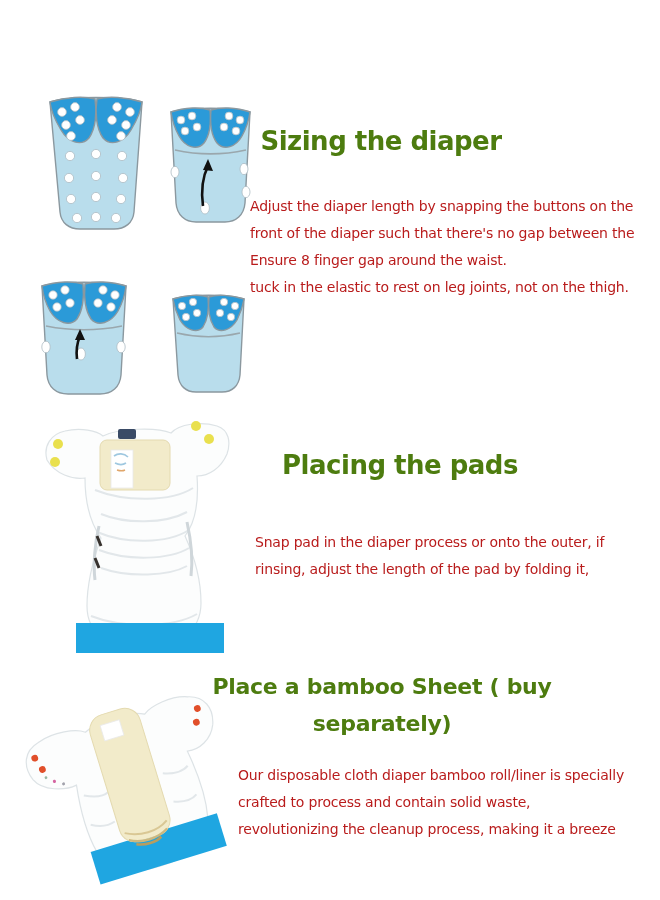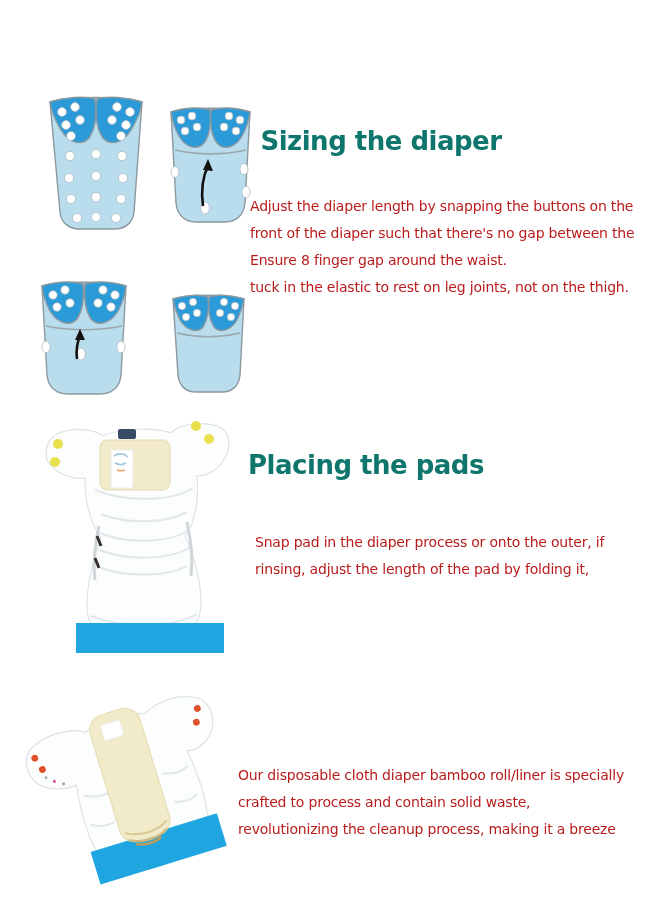--- a/index.html
+++ b/index.html
@@ -2,25 +2,25 @@
 <html><head>
 <meta charset="utf-8">
 <style>
   html,body{margin:0;padding:0;background:#fff;}
   .page{
     position:relative;width:660px;height:900px;background:#ffffff;
     font-family:"DejaVu Sans",sans-serif;color:#161616;overflow:hidden;
   }
   .abs{position:absolute;}
   .heading{
-    font-weight:bold;color:#0f766e;text-align:center;white-space:nowrap;
+    font-weight:bold;color:#4d7c0f;text-align:center;white-space:nowrap;
     letter-spacing:-0.5px;
   }
   .h-sizing{left:231px;top:126px;width:300px;font-size:26px;}
-  .h-pads{left:216px;top:450px;width:300px;font-size:26px;}
+  .h-pads{left:250px;top:450px;width:300px;font-size:26px;}
   .h-bamboo{left:212px;top:668px;width:340px;font-size:22px;line-height:37px;letter-spacing:-0.3px;}
   .body-text{color:#b91c1c;font-size:14px;line-height:27px;letter-spacing:-0.2px;}
   .body-text div{white-space:nowrap;}
   .b-sizing{left:250px;top:193px;}
   .b-pads{left:255px;top:529px;}
   .b-bamboo{left:238px;top:762px;}
 
   
   .flap{fill:#2b9ad8;stroke:#8b989f;stroke-width:1.4;}
   .dbody{fill:#b9ddec;stroke:#8b989f;stroke-width:1.4;}
@@ -186,20 +186,24 @@
     <rect class="band" x="51" y="205" width="148" height="30"></rect>
   </svg>
 
   <div class="abs heading h-pads">Placing the pads</div>
 
   <div class="abs body-text b-pads">
     <div>Snap pad in the diaper process or onto the outer, if</div>
     <div>rinsing, adjust the length of the pad by folding it,</div>
   </div>
 
+  <div class="abs heading h-bamboo">
+    <div>Place a bamboo Sheet ( buy</div>
+    <div>separately)</div>
+  </div>
 
   <svg class="abs" style="left:25px;top:690px;overflow:visible" width="218" height="200" viewBox="0 0 218 200">
     <g transform="rotate(-17 110 95)">
       <path class="photo-white" d="M14,60 C8,44 14,30 30,26 C48,20 70,24 78,30
         C95,22 125,22 140,30 C148,24 170,20 186,26 C202,30 208,44 202,60
         C196,74 182,80 170,78 C174,105 174,130 170,148
         C166,170 146,180 110,180 C76,180 58,170 54,148
         C50,130 50,105 54,78 C42,80 20,74 14,60 Z"></path>
       <g>
         <path class="ruffle" d="M58,90 C70,96 78,96 82,94"></path>

